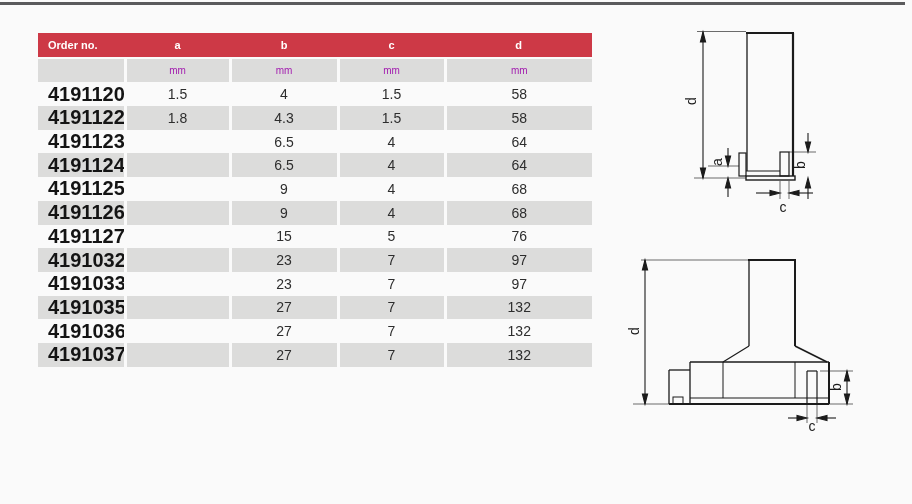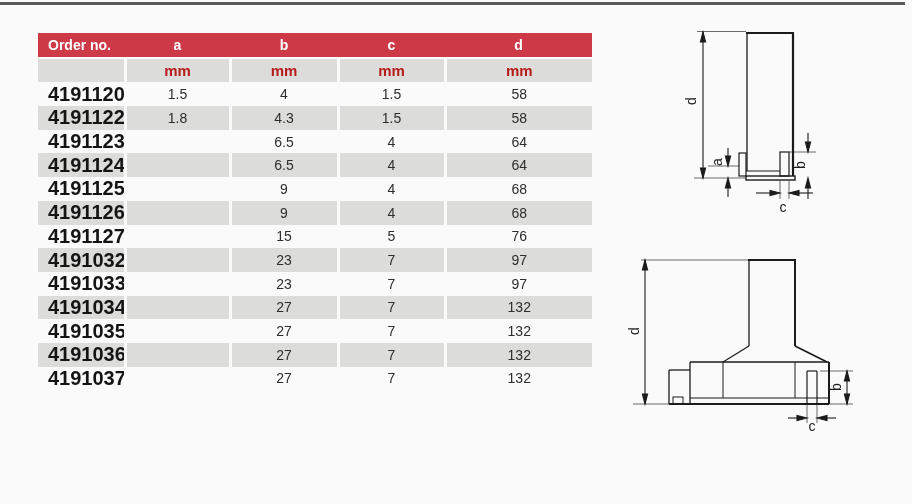--- a/index.html
+++ b/index.html
@@ -7,26 +7,26 @@
     width:912px;height:504px;position:relative;overflow:hidden;
     background:#fafafa;
     font-family:"Liberation Sans", sans-serif;
     -webkit-font-smoothing:antialiased;
   }
   .top-rule{position:absolute;top:2px;left:0;width:905px;height:3px;background:var(--rule,#5a5a5c);}
   .table-wrap{position:absolute;left:38px;top:33px;}
   table.spec{width:554px;table-layout:fixed;border-collapse:collapse;}
   table.spec th,table.spec td{padding:0;vertical-align:middle;height:23.7px;overflow:hidden;white-space:nowrap;}
   tr.head th{
-    background:var(--accent,#cd3946);color:#fff;font-weight:bold;font-size:14px;
+    background:var(--accent,#cd3946);color:#fff;font-weight:bold;font-size:11px;
     text-align:center;border-bottom:2px solid #fafafa;
   }
   tr.head th:first-child{text-align:left;padding-left:10px;}
   tr.units th{
-    background:var(--altrow,#dcdcdb);color:#b91c1c;font-weight:bold;font-size:15px;text-align:center;
+    background:var(--altrow,#dcdcdb);color:#a21caf;font-weight:normal;font-size:10px;text-align:center;
   }
   tbody td{font-size:14px;color:#2d2d2d;text-align:center;}
   tbody td.order{font-weight:bold;color:#141414;text-align:left;padding-left:10px;font-size:20px;}
   tbody tr:nth-child(even){background:var(--altrow,#dcdcdb);}
   tr.units th + th, tbody td + td{border-left:3px solid #fafafa;}
   .drawing{position:absolute;}
   .drawing text{font-family:"Liberation Sans",sans-serif;font-size:14px;fill:#1b1b1b;}
 </style>
 </head>
 <body style="--accent: #cd3946; --altrow: #dcdcdb; --rule: #5a5a5c; background: rgb(250, 250, 250);">
@@ -116,27 +116,20 @@
           <td>97</td>
         </tr>
         <tr>
           <td class="order">4191033</td>
           <td></td>
           <td>23</td>
           <td>7</td>
           <td>97</td>
         </tr>
         <tr>
-          <td class="order">4191034</td>
-          <td></td>
-          <td>27</td>
-          <td>7</td>
-          <td>132</td>
-        </tr>
-        <tr>
           <td class="order">4191035</td>
           <td></td>
           <td>27</td>
           <td>7</td>
           <td>132</td>
         </tr>
         <tr>
           <td class="order">4191036</td>
           <td></td>
           <td>27</td>

